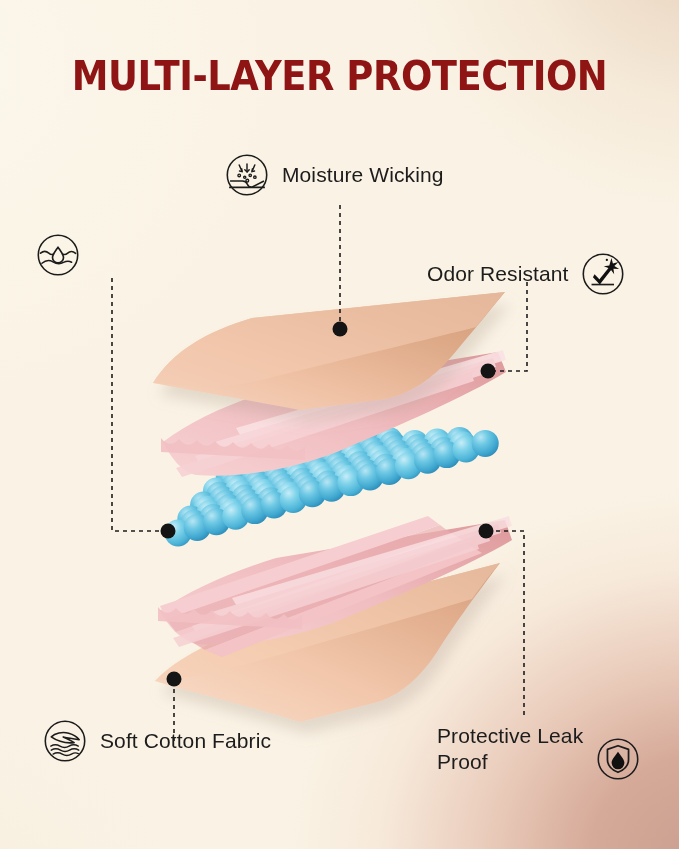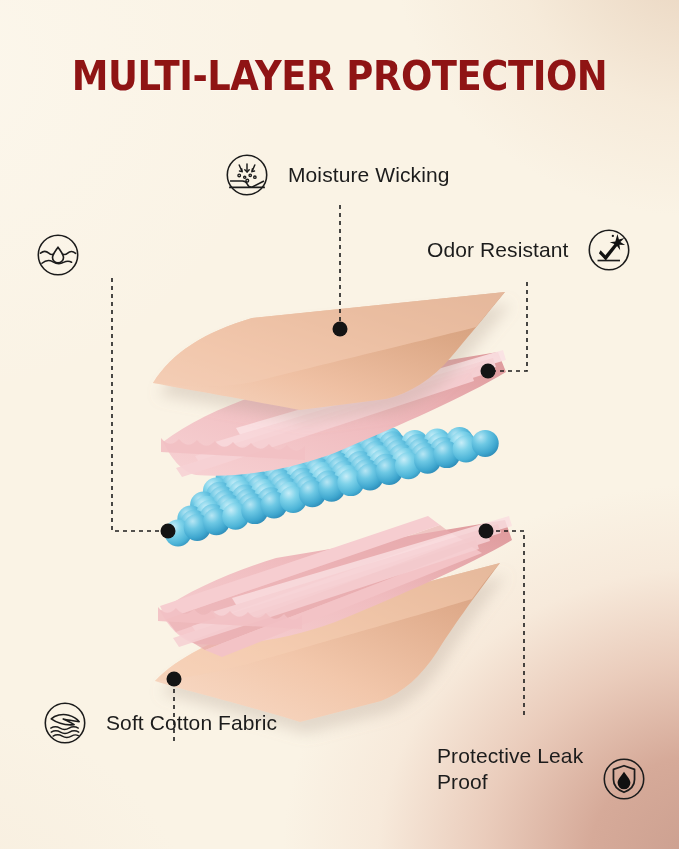--- a/index.html
+++ b/index.html
@@ -36,38 +36,38 @@
     font-size:41px;
     letter-spacing:-0.5px;
     color:#8f1414;
     transform:scaleX(0.90);
     transform-origin:50% 50%;
     text-shadow:0 1px 0 rgba(255,255,255,0.35);
     white-space:nowrap;
   }
 
   
-  .feature{position:absolute;display:flex;align-items:center;gap:19px;}
+  .feature{position:absolute;display:flex;align-items:center;gap:13px;}
   .feature .ic{flex:0 0 auto;width:44px;height:44px;}
   .feature .txt{
     font-family:"Liberation Sans", sans-serif;
     font-size:21px;
     line-height:26px;
     color:#1c1c1c;
     letter-spacing:0.1px;
     white-space:pre-line;
   }
   .feature.rev{flex-direction:row;}
   .feature.rev .txt{text-align:left;}
 
   #feat-moisture{left:225px;top:153px;}
   #feat-absorbent{left:36px;top:233px;}
-  #feat-odor{left:427px;top:228px;}
-  #feat-cotton{left:43px;top:701px;}
-  #feat-leak{left:437px;top:723px;align-items:flex-start;margin-top:20px;}
+  #feat-odor{left:427px;top:252px;}
+  #feat-cotton{left:43px;top:719px;}
+  #feat-leak{left:437px;top:723px;align-items:flex-start;}
   #feat-leak .ic{margin-top:14px;}
 
   
   #wires{position:absolute;inset:0;pointer-events:none;}
 
   
   #stack{position:absolute;left:0;top:0;width:679px;height:849px;}
 </style>
 </head>
 <body>

